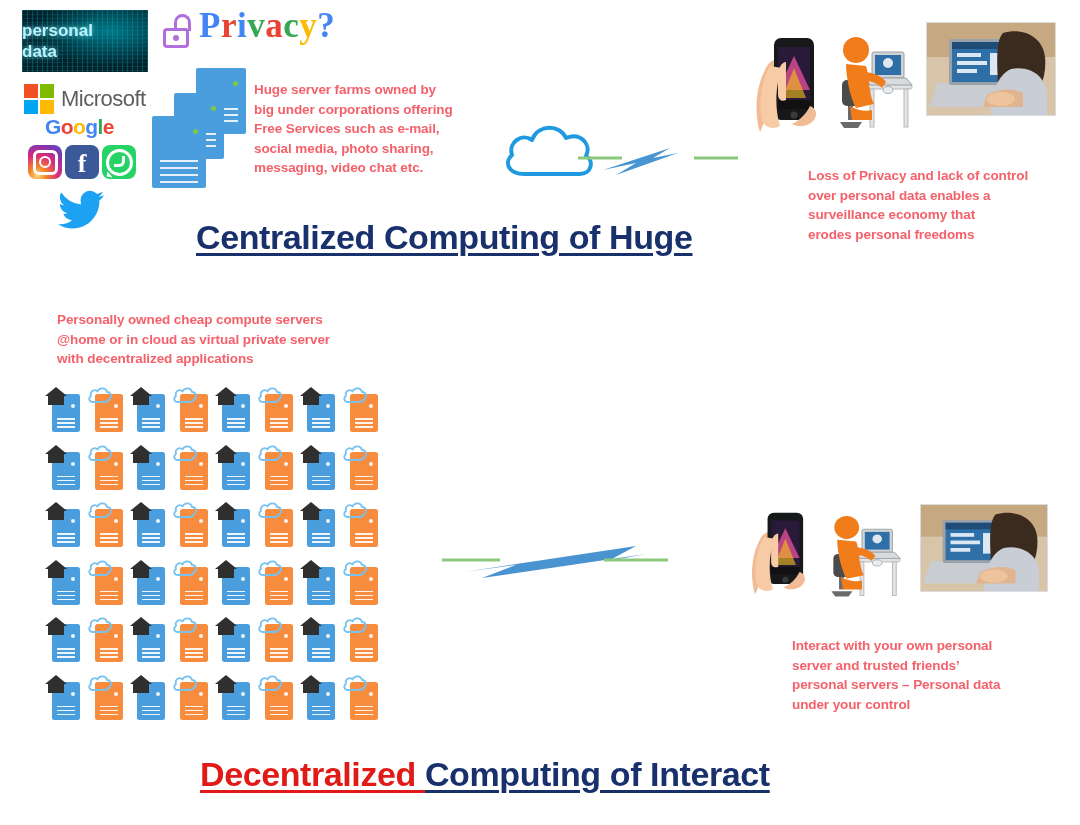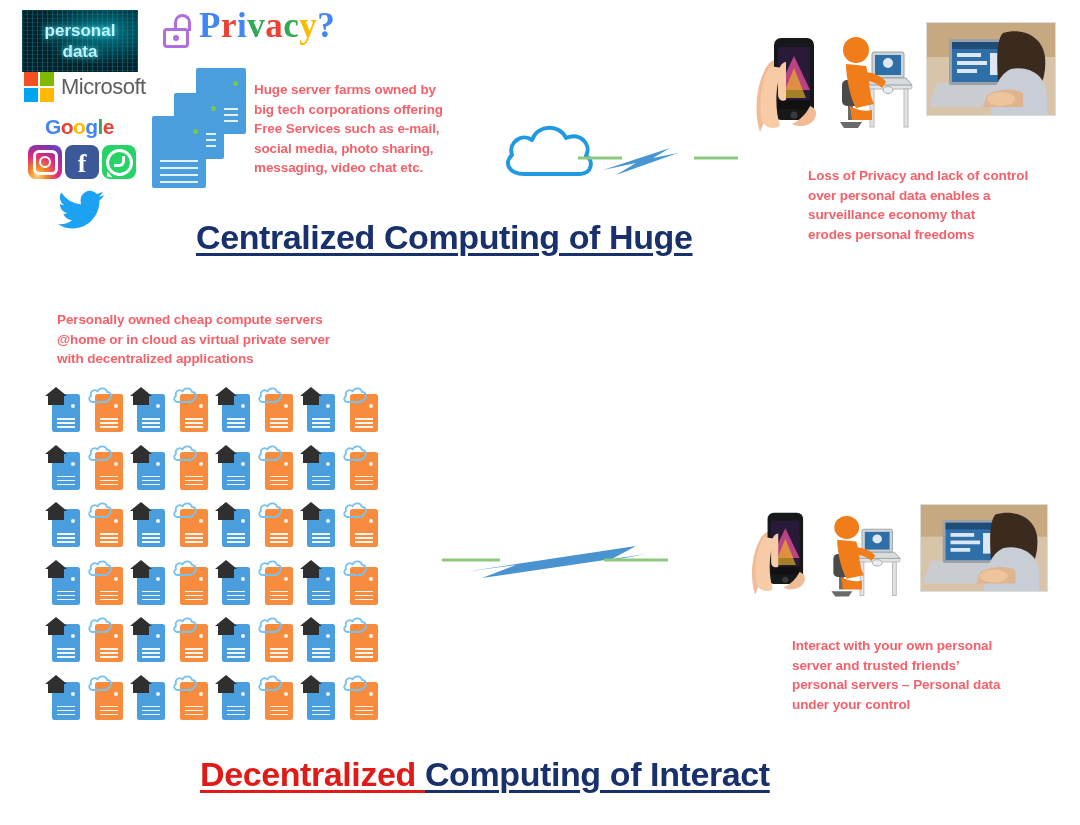--- a/index.html
+++ b/index.html
@@ -28,28 +28,28 @@
     color:#18306b;
     letter-spacing:-0.4px;
     white-space:nowrap;
   }
   .bigtitle span{ text-decoration:underline; text-underline-offset:4px; text-decoration-thickness:3px;}
   .t-red{color:#e01b17;}
   .t-navy{color:#18306b;}
 
   
   .pd-banner{
-    width:116px;height:62px;
+    width:126px;height:62px;
     background:#04222b;
     background-image:
       linear-gradient(90deg, rgba(0,180,200,.30) 1px, transparent 1px),
       linear-gradient(180deg, rgba(0,150,175,.20) 1px, transparent 1px),
       radial-gradient(ellipse at 70% 35%, rgba(0,190,210,.55), rgba(2,20,26,.1) 60%);
     background-size:5px 100%, 100% 4px, 100% 100%;
-    display:flex;flex-direction:column;align-items:center;justify-content:center;
+    display:flex;flex-direction:column;justify-content:center;
     overflow:hidden;
   }
   .pd-banner div{
     color:#b9f4ff;font-weight:bold;font-size:17px;line-height:21px;
     text-shadow:0 0 6px rgba(120,240,255,.9);
     font-family:"Liberation Sans", sans-serif;
   }
 
   
   .ms-row{display:flex;align-items:center;gap:7px;}
@@ -100,21 +100,21 @@
   .photo{position:absolute;overflow:hidden;}
 </style>
 </head>
 <body>
 
 <div class="abs pd-banner" style="left:22px;top:10px;">
   <div>personal</div>
   <div>data</div>
 </div>
 
-<div class="abs ms-row" style="left:24px;top:72px;">
+<div class="abs ms-row" style="left:24px;top:84px;">
   <div class="ms-grid">
     <i style="background:#f25022"></i>
       <i style="background:#7fba00"></i>
     <i style="background:#00a4ef"></i>
       <i style="background:#ffb900"></i>
   </div>
   <div class="ms-label">Microsoft</div>
 </div>
 
 <div class="abs google" style="left:45px;top:115px;">
@@ -162,21 +162,21 @@
   <div class="srv" style="left:0px;top:48px;width:54px;height:72px;">
     <div class="dot"></div>
     <div class="ln" style="top:44px"></div>
       <div class="ln" style="top:51px"></div>
       <div class="ln" style="top:58px"></div>
       <div class="ln" style="top:65px"></div>
   </div>
 </div>
 
 <div class="abs redtext" style="left:254px;top:80px;width:230px;">Huge server farms owned by
-big tech corporations offering
+big under corporations offering
 Free Services such as e-mail,
 social media, photo sharing,
 messaging, video chat etc.</div>
 
 <svg class="abs" style="left:498px;top:112px;" width="270" height="80" viewBox="0 0 270 80">
   <path d="M26 62 C10 62 6 50 14 43 C10 30 24 21 34 28 C40 12 62 12 68 26 C82 20 94 32 88 44 C96 48 94 62 82 62 Z" fill="none" stroke="#1f9ae0" stroke-width="4" stroke-linejoin="round"></path>
   <line x1="80" y1="46" x2="124" y2="46" stroke="#8cc97f" stroke-width="3"></line>
   <path d="M105 58 L172 36 L155 46 L180 41 L118 63 L138 51 Z" fill="#3e8fd0" opacity=".95"></path>
   <line x1="196" y1="46" x2="240" y2="46" stroke="#8cc97f" stroke-width="3"></line>
 </svg>

